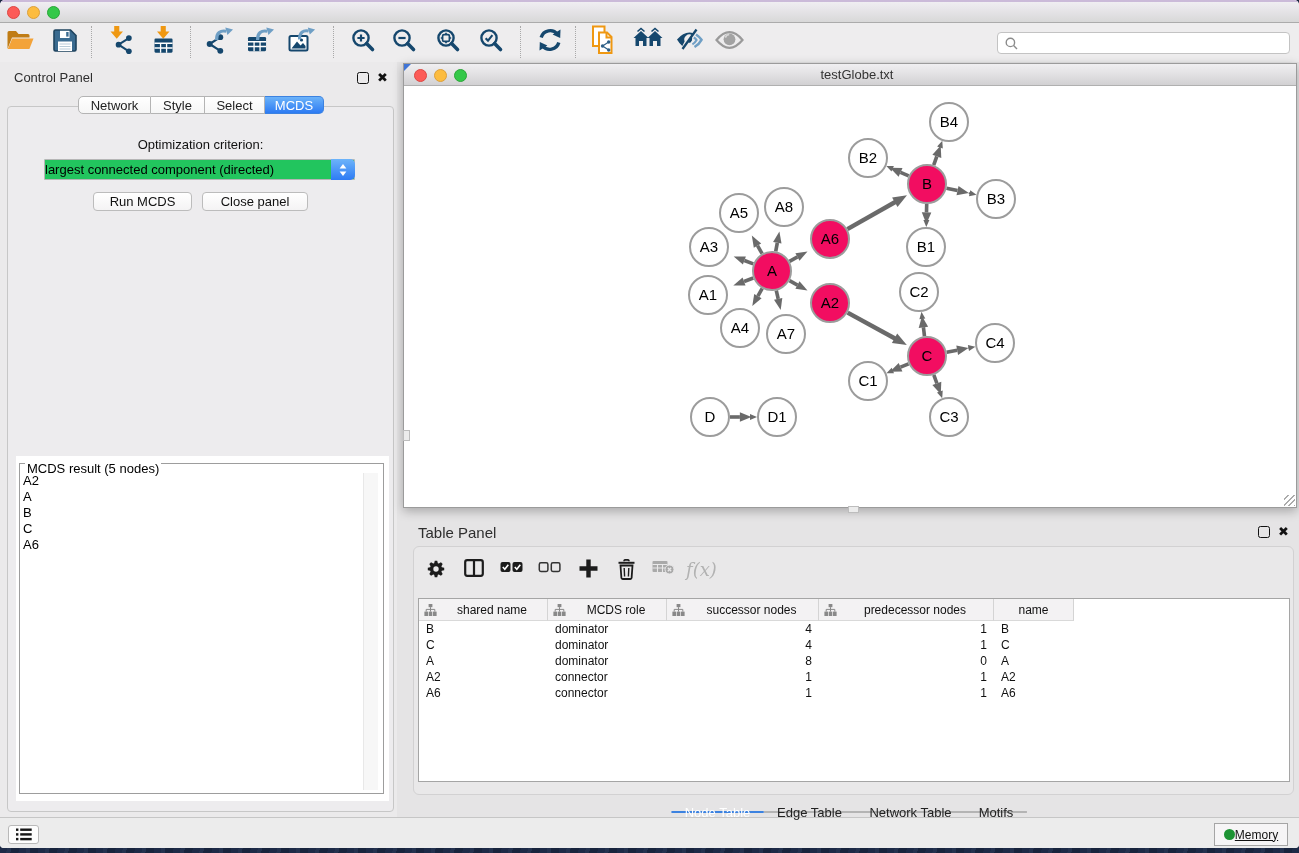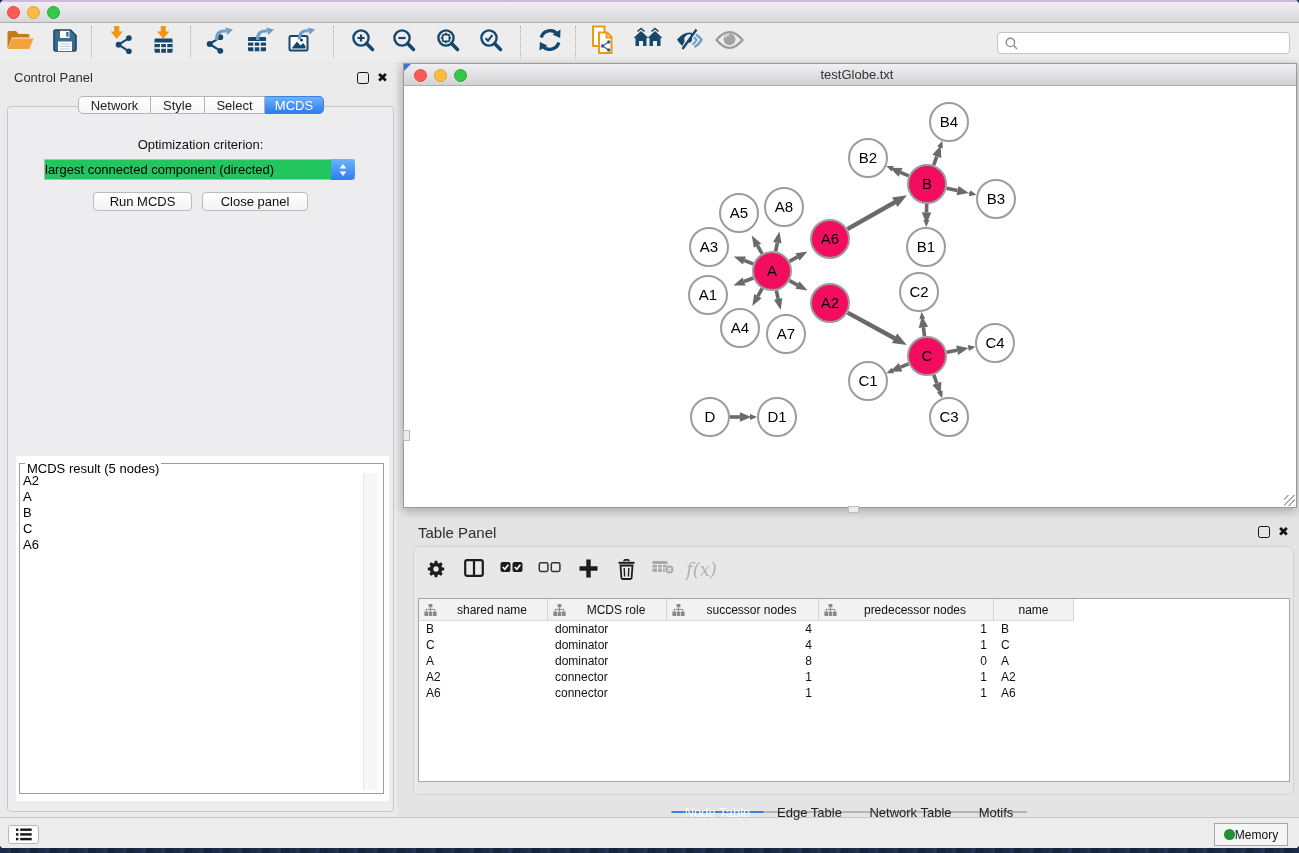--- a/index.html
+++ b/index.html
@@ -97,21 +97,21 @@
   #tp-tabs .seg{font-size:13px;margin-top:19px;}
   #tp-tabs .seg:nth-child(1){width:91px;}
   #tp-tabs .seg:nth-child(2){width:91px;}
   #tp-tabs .seg:nth-child(3){width:109px;}
   #tp-tabs .seg:nth-child(4){width:60px;}
   
   #statusbar{position:absolute;left:0;top:817px;width:100%;height:31px;background:#ececec;border-top:1px solid #c6c6c6;}
   #list-btn{position:absolute;left:8px;top:7px;width:29px;height:17px;background:#fdfdfd;border:1px solid #b9b9b9;
      border-radius:3px;display:flex;align-items:center;justify-content:center;}
   #memory-btn{position:absolute;right:11px;top:5px;width:72px;height:21px;background:#f6f5f6;border:1px solid #a5a5a5;
-     display:flex;align-items:center;justify-content:center;font-size:12px;color:#111;}
+     display:flex;align-items:center;justify-content:center;font-size:12px;color:#111;text-decoration:underline;}
   #memory-dot{width:11px;height:11px;border-radius:50%;background:#1d9334;}
 </style>
 </head>
 <body>
 
 <div id="app">
 
   <div id="titlebar">
     <div class="tl red"></div>
     <div class="tl yel"></div>

